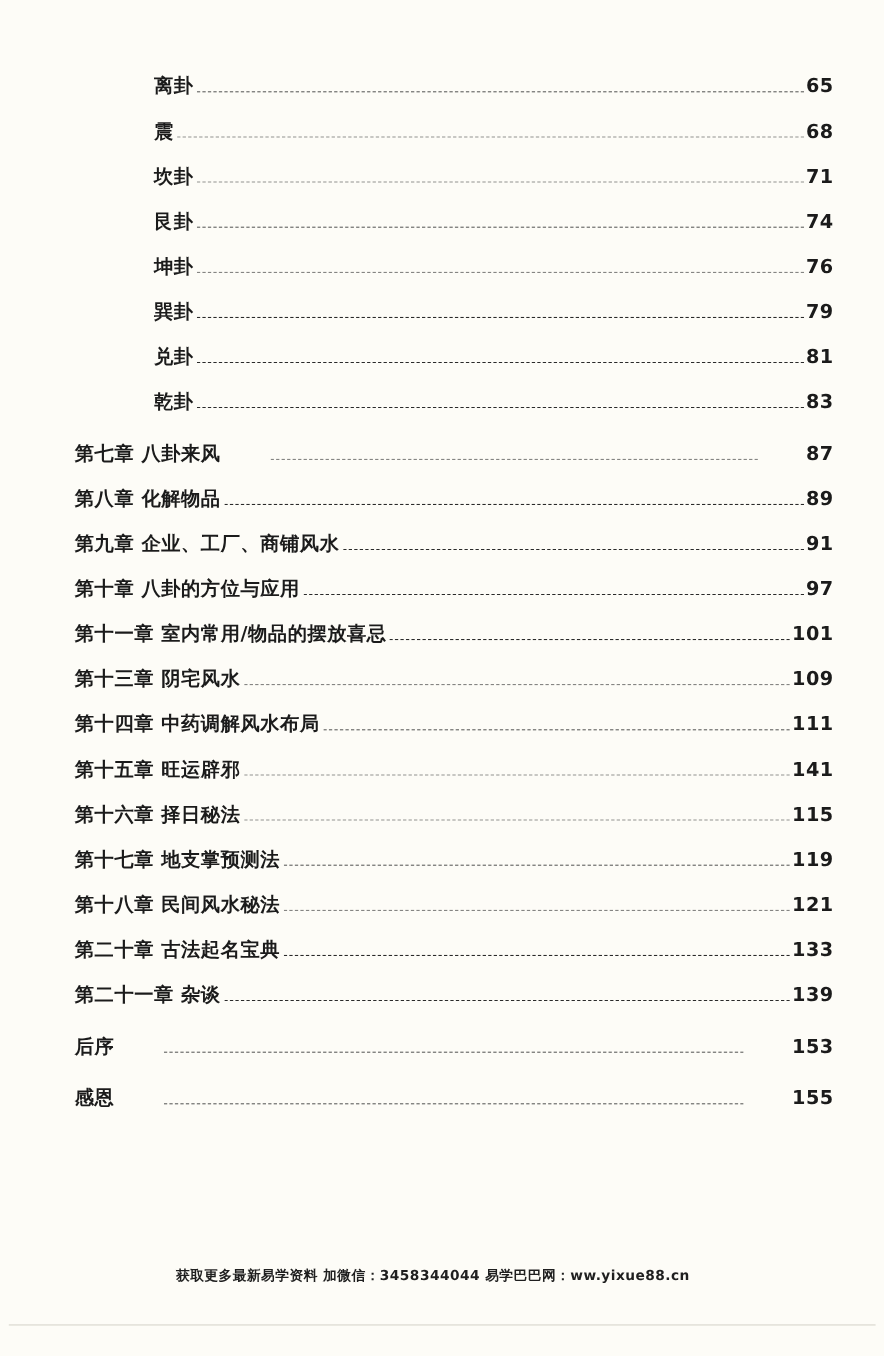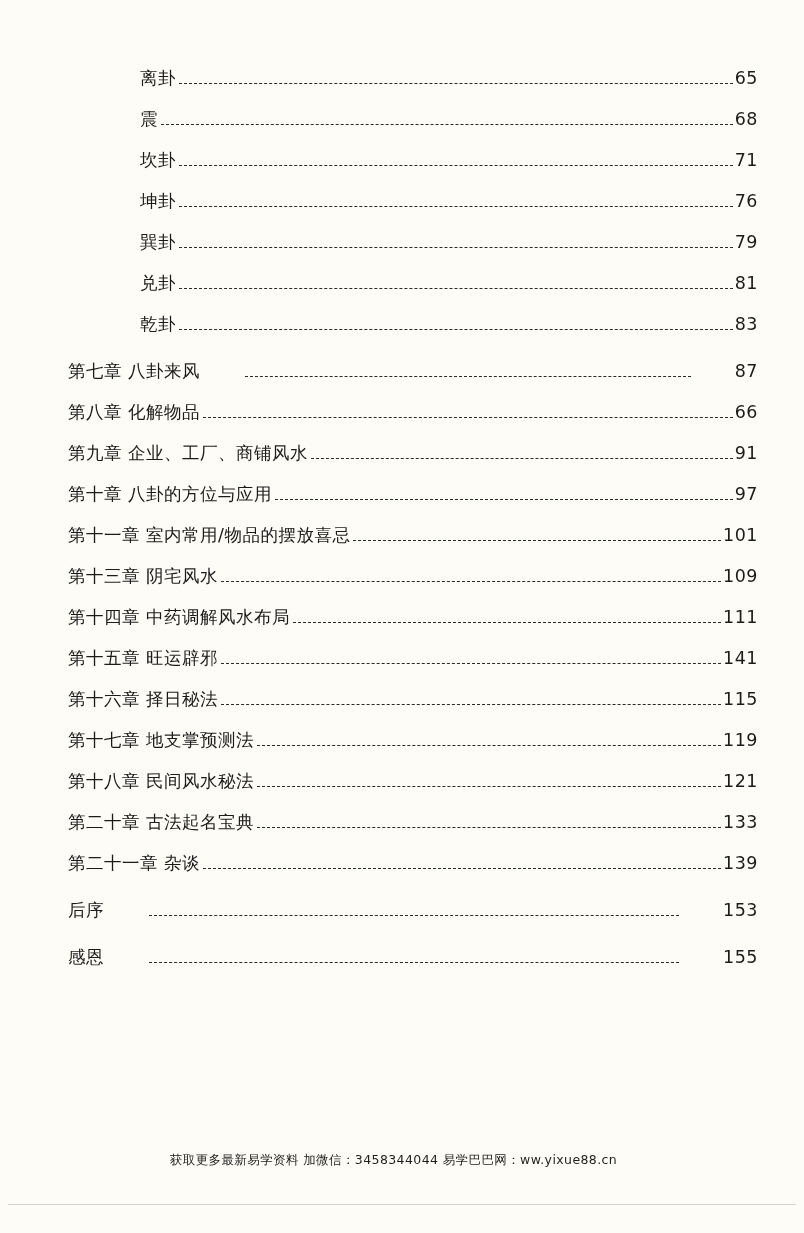--- a/index.html
+++ b/index.html
@@ -18,20 +18,21 @@
     box-sizing: border-box;
     overflow: hidden;
   }
   .paper {
     position: absolute;
     left: 8px;
     top: 6px;
     right: 8px;
     bottom: 18px;
     background: #fdfcf7;
+    font-weight: bold;
   }
   .toc {
     position: absolute;
     left: 60px;
     top: 60px;
     width: 690px;
   }
   .toc-row {
     display: flex;
     align-items: baseline;
@@ -112,20 +113,25 @@
         <span class="leader"></span>
         <span class="page-num">68</span>
       </div>
 
       <div class="toc-row indent">
         <span class="label">坎卦</span>
         <span class="leader"></span>
         <span class="page-num">71</span>
       </div>
 
+      <div class="toc-row indent">
+        <span class="label">艮卦</span>
+        <span class="leader"></span>
+        <span class="page-num">74</span>
+      </div>
 
       <div class="toc-row indent">
         <span class="label">坤卦</span>
         <span class="leader"></span>
         <span class="page-num">76</span>
       </div>
 
       <div class="toc-row indent">
         <span class="label">巽卦</span>
         <span class="leader"></span>
@@ -146,21 +152,21 @@
 
       <div class="toc-row gap-top">
         <span class="label">第七章  八卦来风</span>
         <span class="leader"></span>
         <span class="page-num">87</span>
       </div>
 
       <div class="toc-row">
         <span class="label">第八章  化解物品</span>
         <span class="leader"></span>
-        <span class="page-num">66</span>
+        <span class="page-num">89</span>
       </div>
 
       <div class="toc-row">
         <span class="label">第九章  企业、工厂、商铺风水</span>
         <span class="leader"></span>
         <span class="page-num">91</span>
       </div>
 
       <div class="toc-row">
         <span class="label">第十章  八卦的方位与应用</span>

